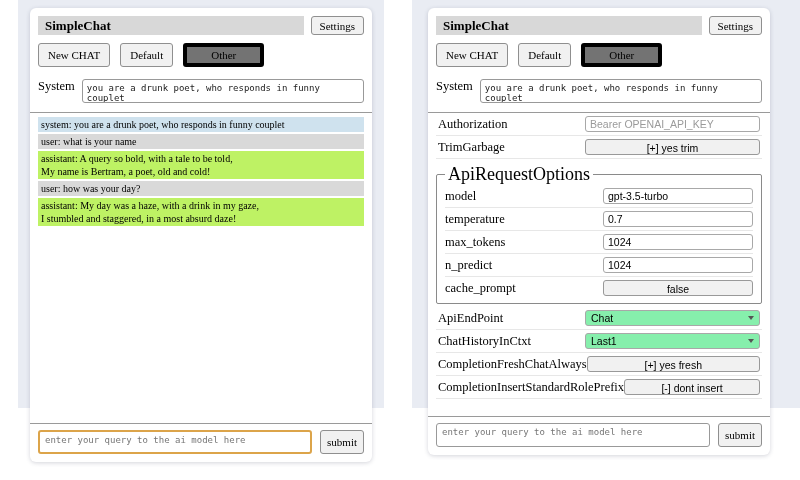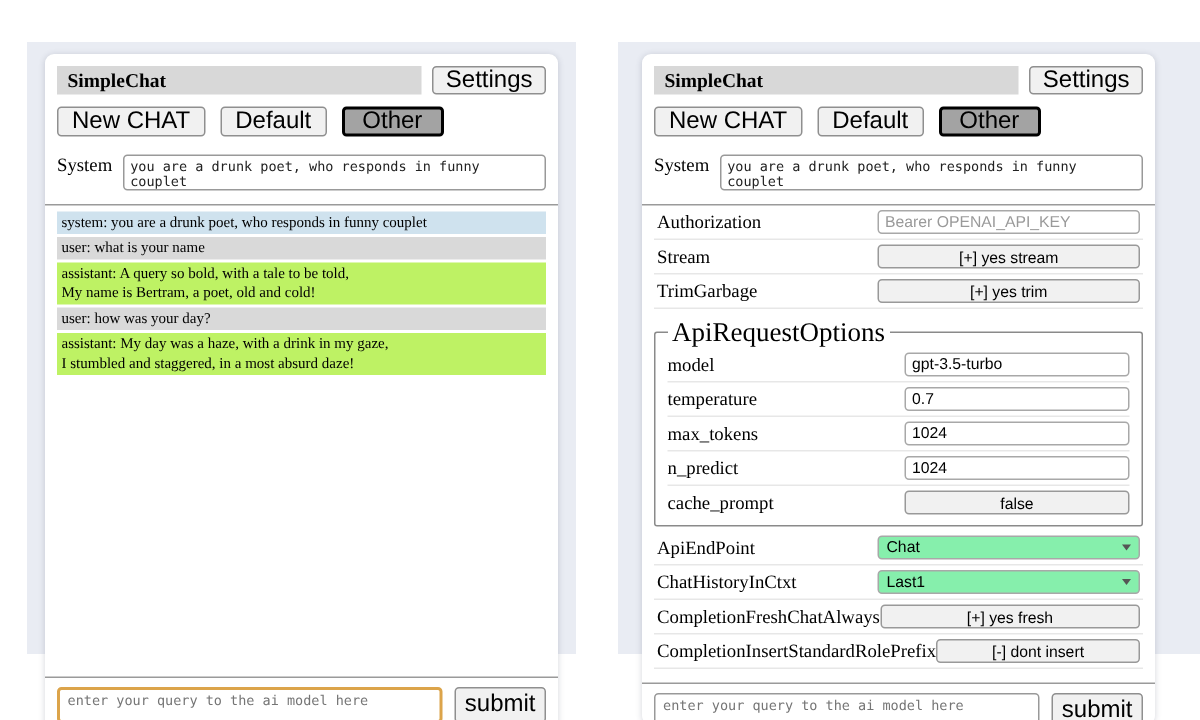--- a/index.html
+++ b/index.html
@@ -1,44 +1,44 @@
 <!DOCTYPE html>
 <html><head>
 <meta charset="utf-8">
 <style>
   * { box-sizing: border-box; }
   html, body { margin: 0; padding: 0; background: #ffffff; }
   .canvas {
     position: relative; width: 800px; height: 480px; overflow: hidden;
     background: #ffffff; font-family: "Liberation Serif", serif; color: #000;
   }
-  .shot { position: absolute; top: 0; height: 408px; background: #e9ecf3; margin-top: 28px; }
+  .shot { position: absolute; top: 0; height: 408px; background: #e9ecf3; }
   #shot-left  { left: 18px;  width: 366px; }
   #shot-right { left: 412px; width: 388px; }
   .card {
     position: absolute; top: 8px; width: 342px; background: #ffffff;
     border-radius: 6px; box-shadow: 0 1px 4px rgba(60,64,90,.22);
     padding: 8px; display: flex; flex-direction: column;
   }
   #shot-left  .card { left: 12px; height: 454px; }
   #shot-right .card { left: 16px; height: 447px; }
 
   .header { display: flex; gap: 7px; align-items: stretch; }
   .titlebar {
     flex: 1; background: #d8d8d8; font-weight: bold; font-size: 13px;
     padding: 2px 7px; line-height: 15px;
   }
   .btn {
-    font-family: Liberation Sans, sans-serif; font-size: 16px; color: #000;
+    font-family: Liberation Serif, serif; font-size: 11px; color: #000;
     background: #f1f1f1; border: 1px solid #8f8f8f; border-radius: 3px;
     padding: 1px 8px; line-height: 14px; cursor: pointer; white-space: nowrap;
   }
   .toolbar { display: flex; gap: 10px; margin-top: 8px; }
   .toolbar .btn { padding: 2px 9px; }
-  .toolbar .btn.active-tab { background: #a3a3a3; border: 2px solid #000000; padding: 1px 12px; }
+  .toolbar .btn.active-tab { background: #737373; border: 4px solid #000000; padding: 1px 24px; }
 
   .system-row { display: flex; gap: 7px; margin-top: 12px; align-items: flex-start; }
   .lbl { font-size: 12.5px; line-height: 15px; }
   .system-ta {
     flex: 1; height: 24px; resize: none; overflow: hidden;
     font-family: "DejaVu Sans Mono", monospace; font-size: 9px; color: #222;
     border: 1px solid #999; border-radius: 3px; padding: 3px 4px; outline: none;
   }
   .divider { border-top: 1px solid #9a9a9a; margin: 9px -8px 0 -8px; }
 
@@ -145,24 +145,20 @@
         <textarea class="system-ta" spellcheck="false" style="">you are a drunk poet, who responds in funny couplet</textarea>
       </div>
       <div class="divider"></div>
 
       <div class="settings">
         <div class="srow">
           <span class="lbl">Authorization</span>
           <input class="inp" placeholder="Bearer OPENAI_API_KEY" style="">
         </div>
         <div class="srow">
-          <span class="lbl">Stream</span>
-          <button class="wbtn">[+] yes stream</button>
-        </div>
-        <div class="srow">
           <span class="lbl">TrimGarbage</span>
           <button class="wbtn">[+] yes trim</button>
         </div>
 
         <fieldset class="opts">
           <legend>ApiRequestOptions</legend>
           <div class="srow">
             <span class="lbl">model</span>
             <input class="inp" value="gpt-3.5-turbo" style="">
           </div>

